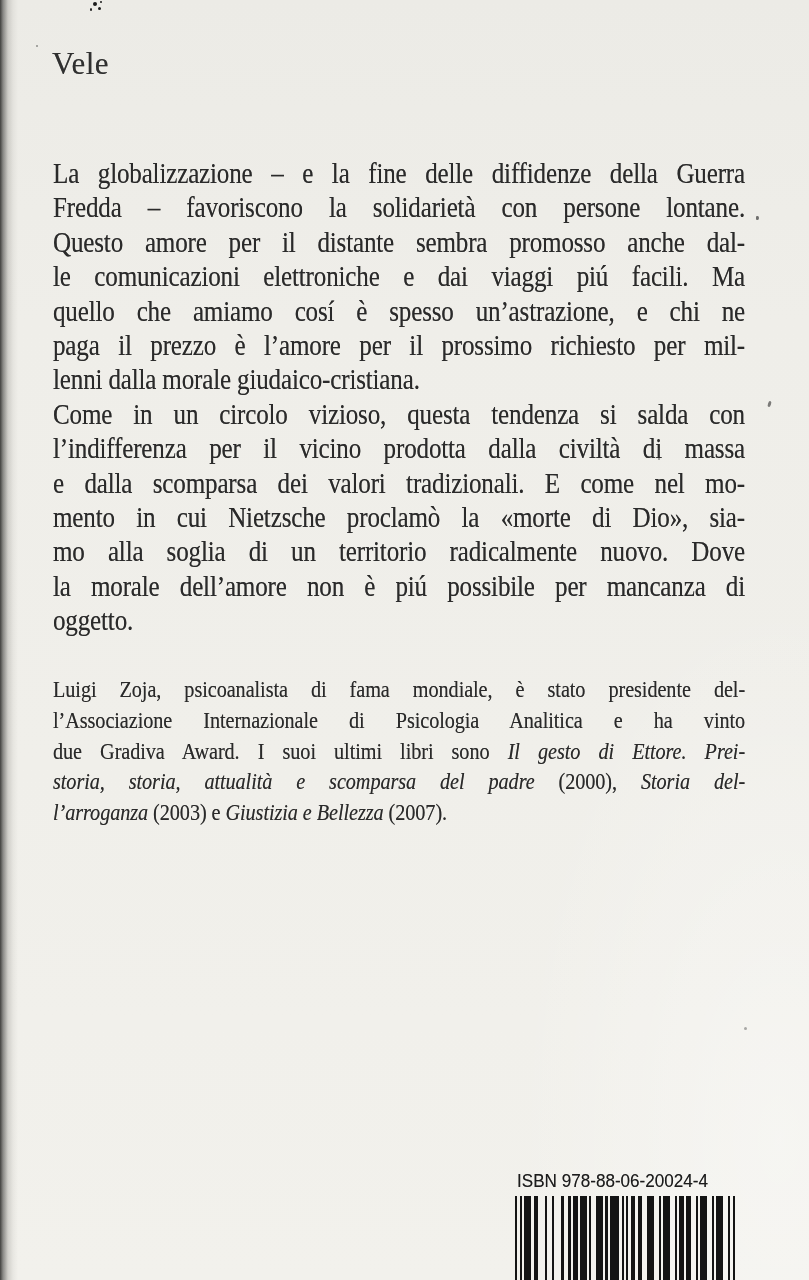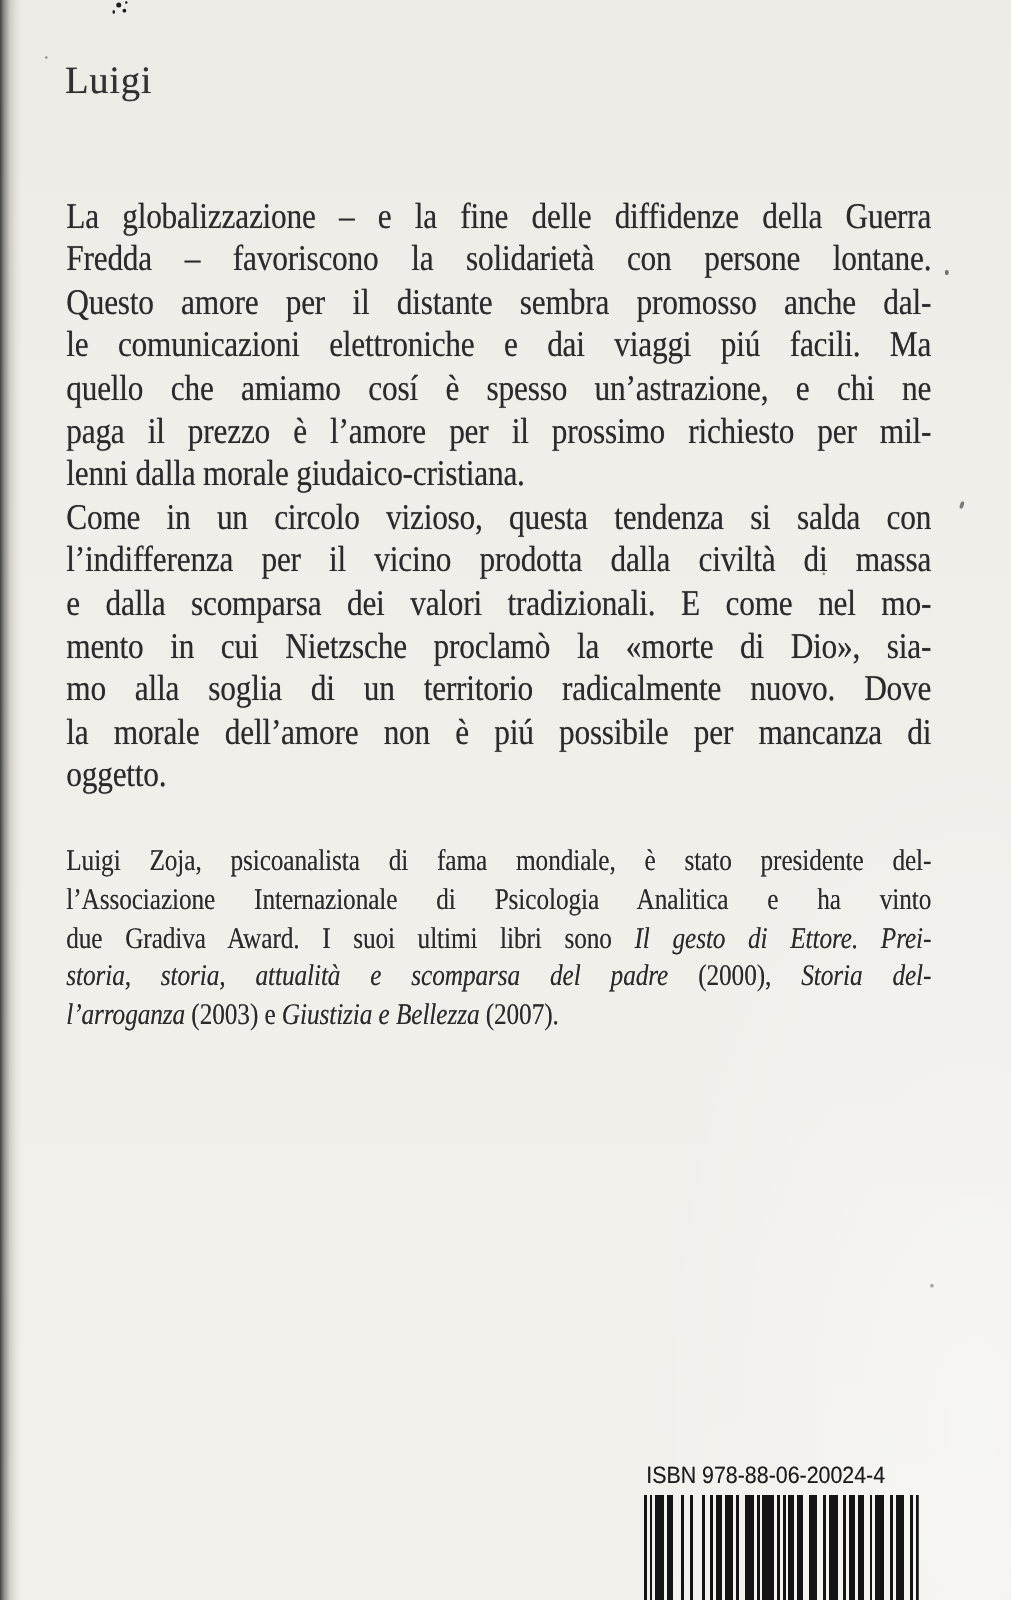--- a/index.html
+++ b/index.html
@@ -105,21 +105,21 @@
   <div class="speck s2"></div>
   <div class="speck s3"></div>
   <div class="speck s4"></div>
   <div class="speck s5"></div>
   <div class="speck s6"></div>
   <div class="speck s7"></div>
   <div class="speck s8"></div>
   <div class="speck s9"></div>
   <div class="speck s10"></div>
 
-  <h1 class="series-title">Luigi</h1>
+  <h1 class="series-title">Vele</h1>
 
   <div class="blurb">
     <div class="ln">La globalizzazione – e la fine delle diffidenze della Guerra</div>
     <div class="ln">Fredda – favoriscono la solidarietà con persone lontane.</div>
     <div class="ln">Questo amore per il distante sembra promosso anche dal-</div>
     <div class="ln">le comunicazioni elettroniche e dai viaggi piú facili. Ma</div>
     <div class="ln">quello che amiamo cosí è spesso un’astrazione, e chi ne</div>
     <div class="ln">paga il prezzo è l’amore per il prossimo richiesto per mil-</div>
     <div class="ln end">lenni dalla morale giudaico-cristiana.</div>
     <div class="ln">Come in un circolo vizioso, questa tendenza si salda con</div>

